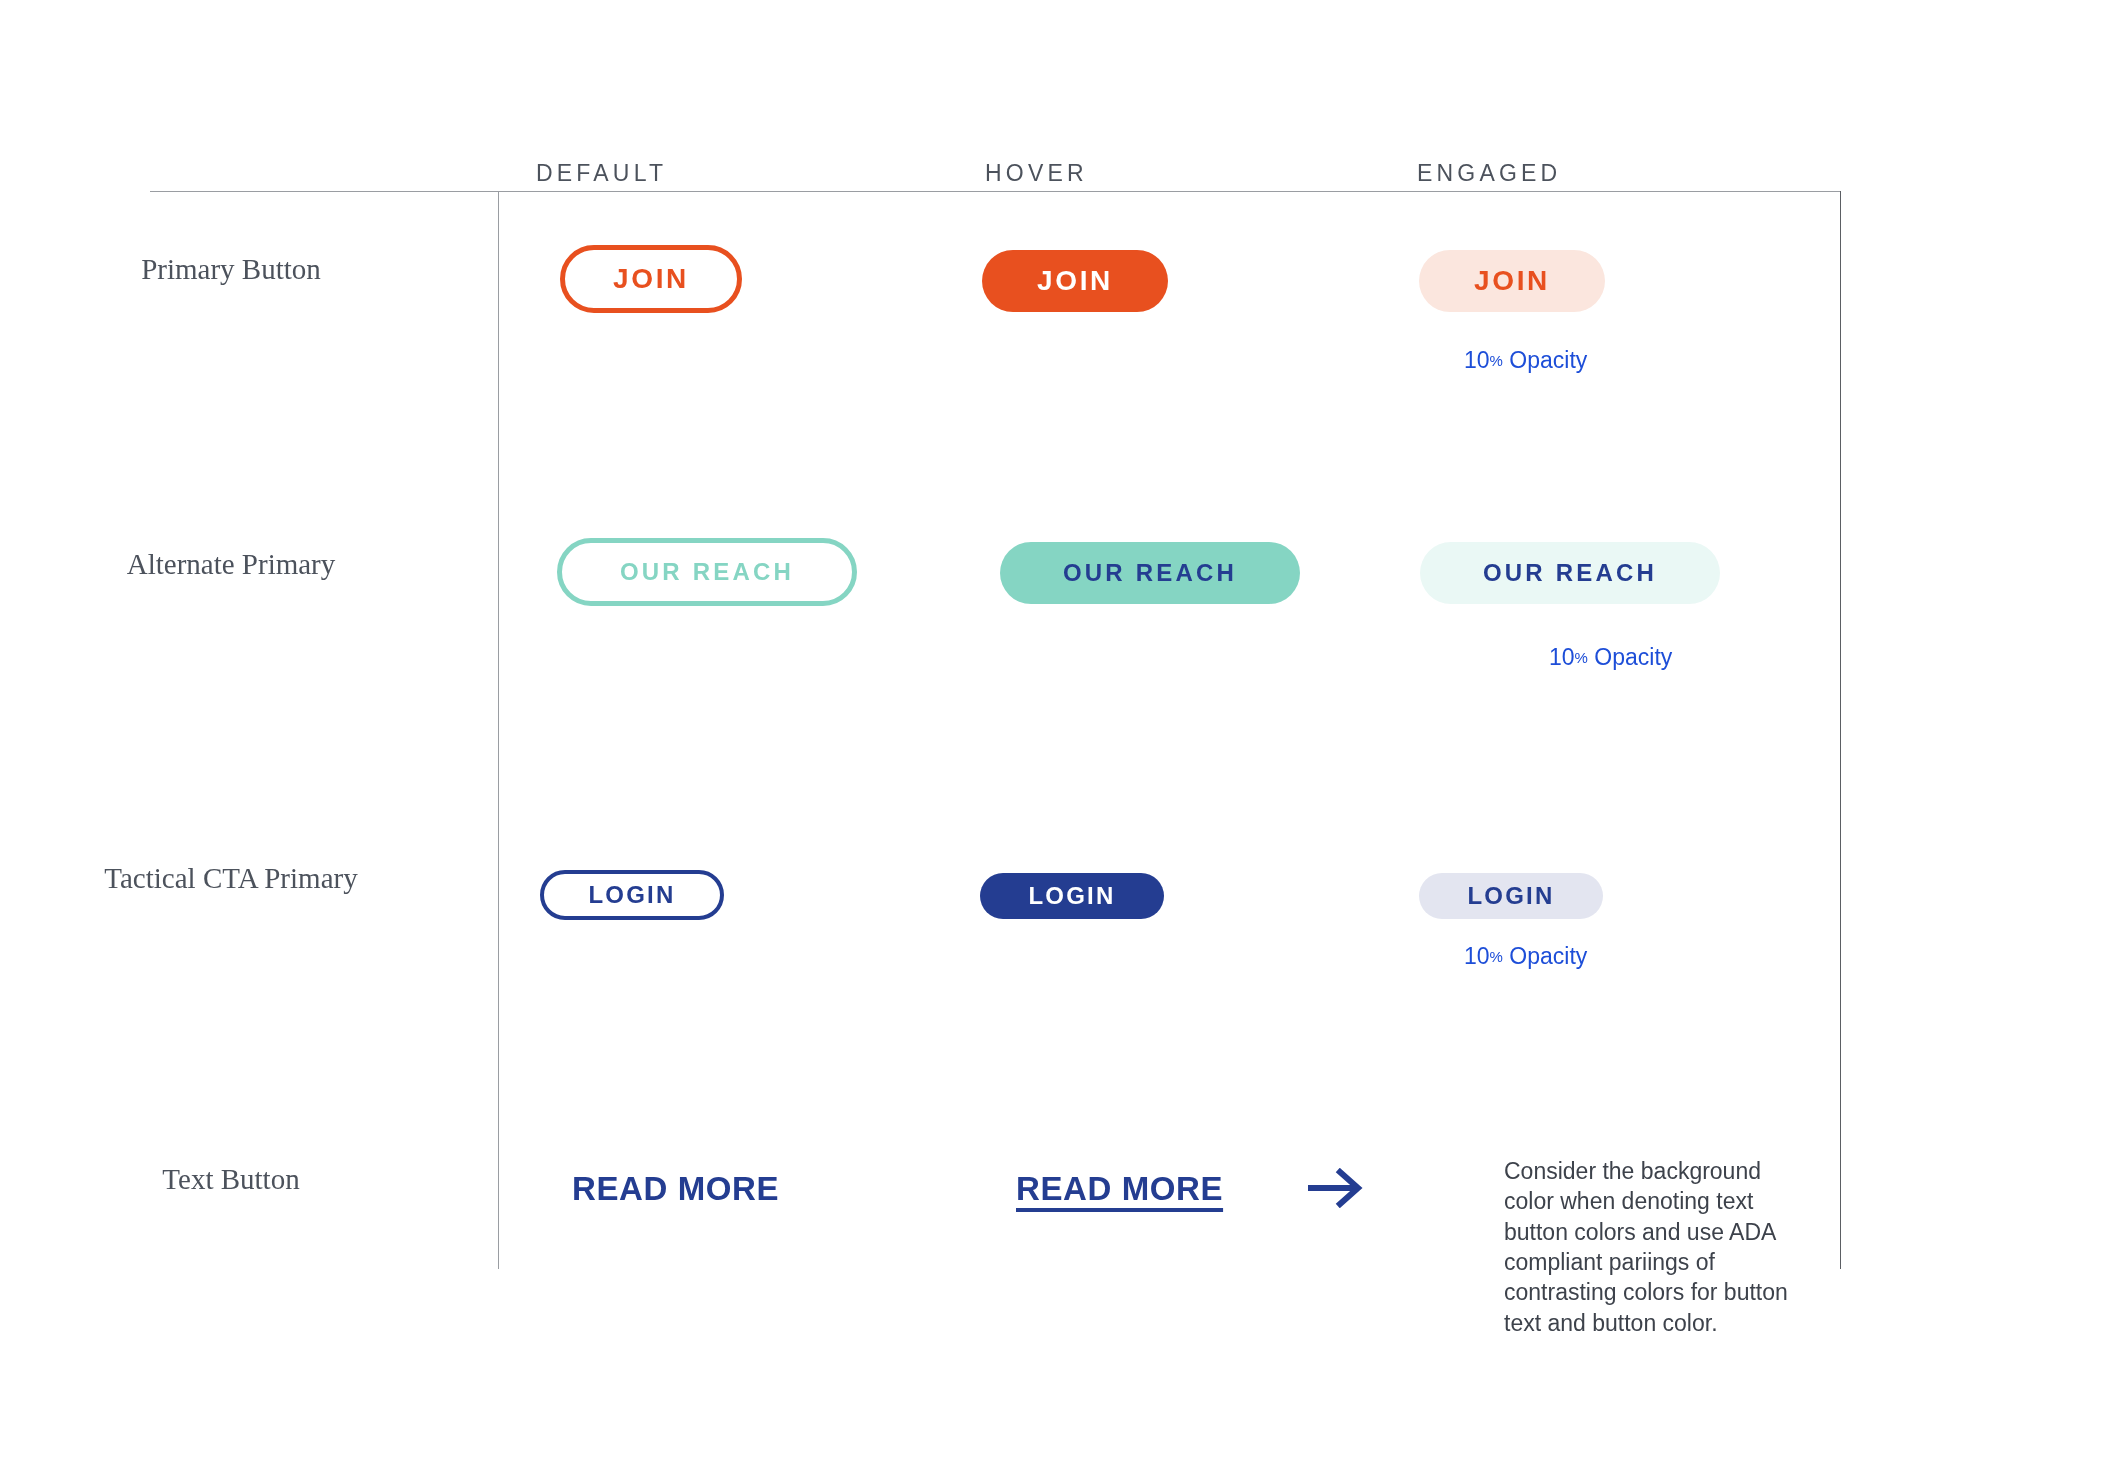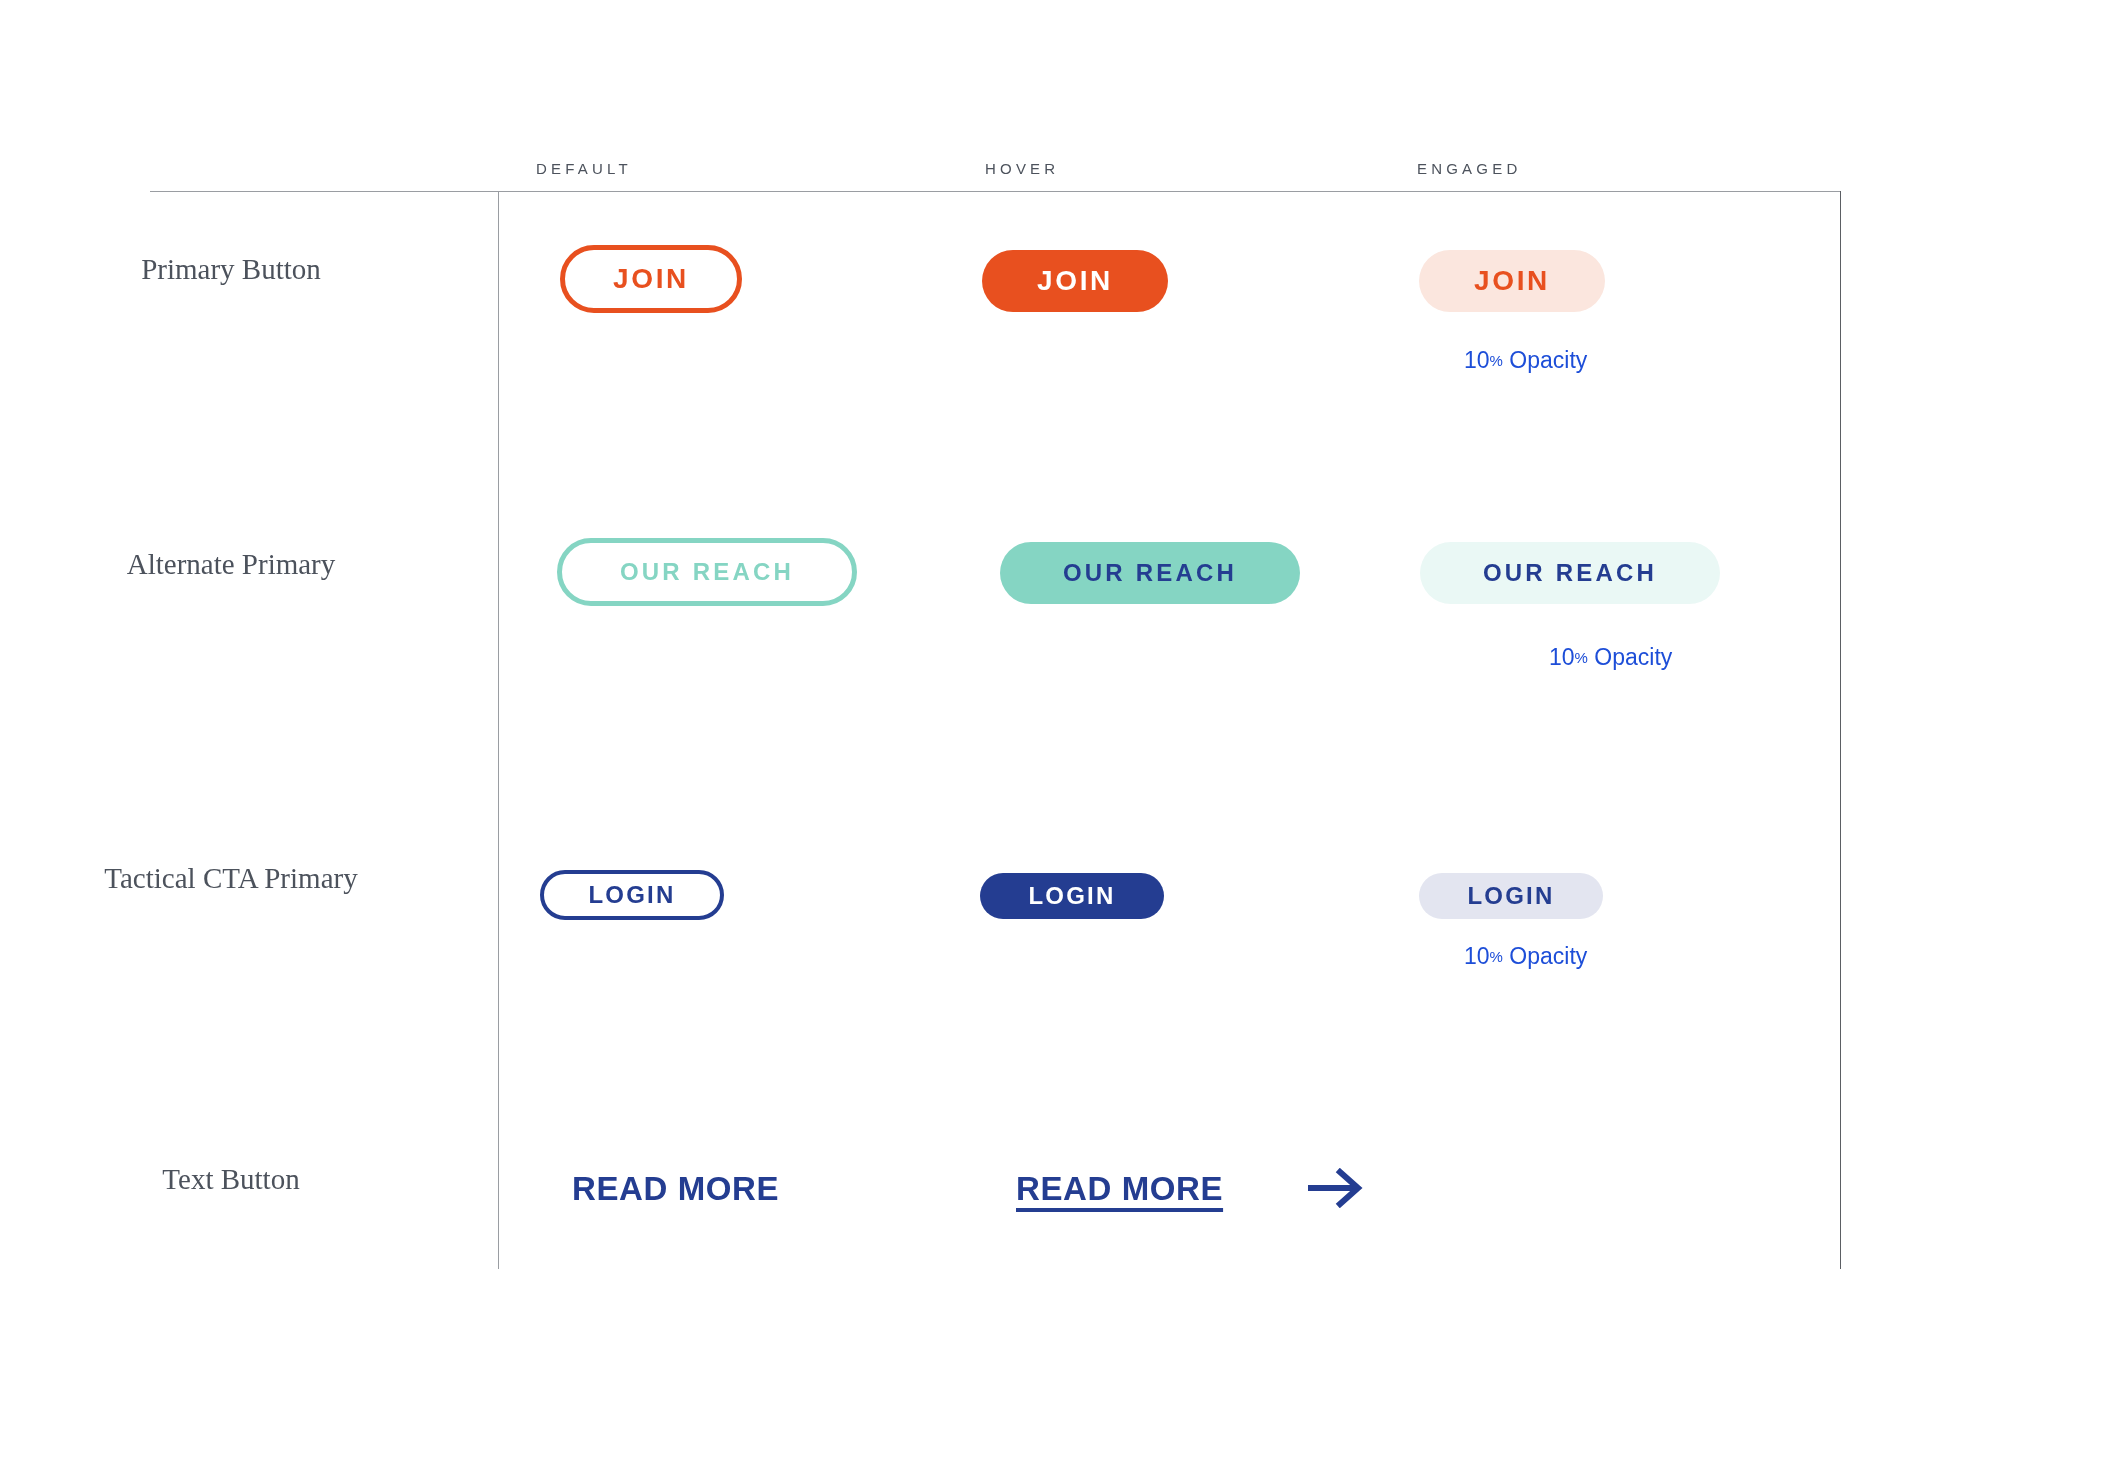--- a/index.html
+++ b/index.html
@@ -17,21 +17,21 @@
     width: 2104px;
     height: 1478px;
     background: #ffffff;
     overflow: hidden;
   }
 
   
   .col-header {
     position: absolute;
     font-family: "Liberation Sans", sans-serif;
-    font-size: 15px;
+    font-size: 23px;
     letter-spacing: 4.2px;
     color: #4c525c;
     font-weight: 400;
     white-space: nowrap;
   }
   .col-header.h-default { left: 536px; top: 160px; }
   .col-header.h-hover   { left: 985px; top: 160px; }
   .col-header.h-engaged { left: 1417px; top: 160px; text-align: right; }
 
   
@@ -296,14 +296,15 @@
   <div class="text-btn readmore-default">READ MORE</div>
   <div class="text-btn readmore-hover">READ MORE</div>
 
   <div class="arrow-icon">
     <svg width="60" height="40" viewBox="0 0 60 40" aria-hidden="true">
       <line x1="2" y1="20" x2="50" y2="20" stroke="#243d91" stroke-width="6"></line>
       <polyline points="34,4 52,20 34,36" fill="none" stroke="#243d91" stroke-width="6" stroke-linecap="square" stroke-linejoin="miter"></polyline>
     </svg>
   </div>
 
+  <div class="annotation">Consider the background color when denoting text button colors and use ADA compliant pariings of contrasting colors for button text and button color.</div>
 
 </div>
 
 </body></html>

